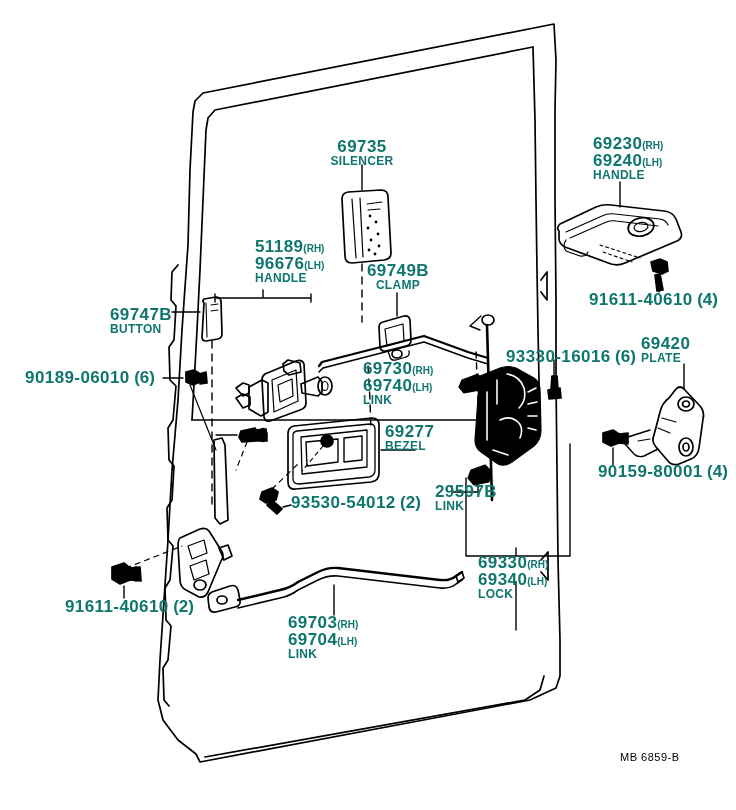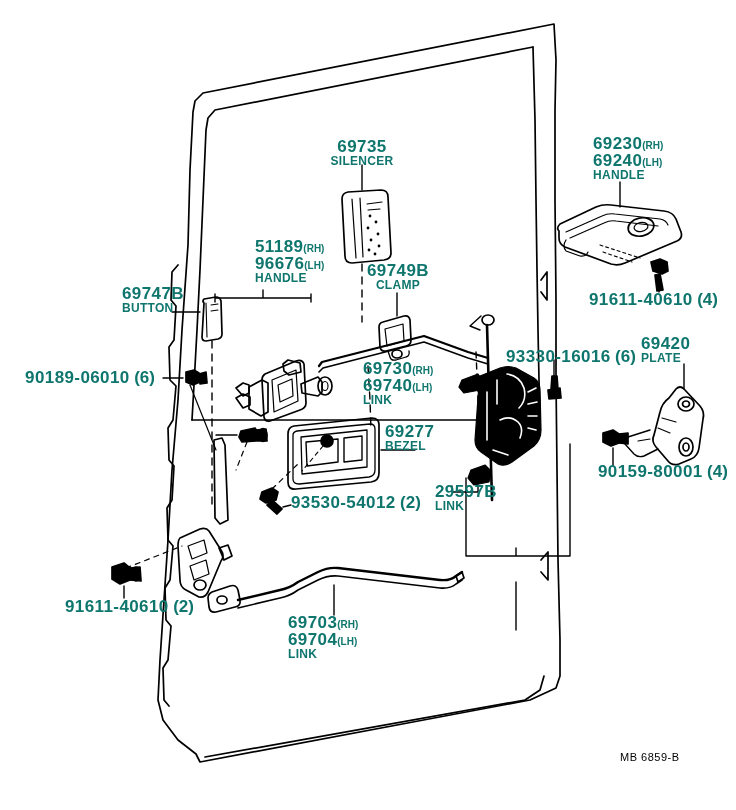--- a/index.html
+++ b/index.html
@@ -308,21 +308,21 @@
     <span class="row"><span class="pn">51189</span><span class="side">(RH)</span></span>
     <span class="row"><span class="pn">96676</span><span class="side">(LH)</span></span>
     <span class="row desc">HANDLE</span>
   </div>
 
   <div class="lbl center" style="left:360px; top:262px; width:76px;">
     <span class="row pn">69749B</span>
     <span class="row desc">CLAMP</span>
   </div>
 
-  <div class="lbl" style="left:110px; top:285px;margin-left:12px;">
+  <div class="lbl" style="left:110px; top:306px;">
     <span class="row pn">69747B</span>
     <span class="row desc">BUTTON</span>
   </div>
 
   <div class="lbl right" style="left:20px; top:369px; width:140px;">
     <span class="pn">90189-06010</span>
     <span class="qty">(6)</span>
   </div>
 
 
@@ -355,20 +355,25 @@
   <div class="lbl" style="left:291px; top:494px;">
     <span class="pn">93530-54012</span>
     <span class="qty">(2)</span>
   </div>
 
   <div class="lbl" style="left:435px; top:483px;">
     <span class="row pn">29597B</span>
     <span class="row desc">LINK</span>
   </div>
 
+  <div class="lbl" style="left:478px; top:554px;">
+    <span class="row"><span class="pn">69330</span><span class="side">(RH)</span></span>
+    <span class="row"><span class="pn">69340</span><span class="side">(LH)</span></span>
+    <span class="row desc">LOCK</span>
+  </div>
 
   <div class="lbl" style="left:65px; top:598px;">
     <span class="pn">91611-40610</span>
     <span class="qty">(2)</span>
   </div>
 
   <div class="lbl" style="left:288px; top:614px;">
     <span class="row"><span class="pn">69703</span><span class="side">(RH)</span></span>
     <span class="row"><span class="pn">69704</span><span class="side">(LH)</span></span>
     <span class="row desc">LINK</span>

